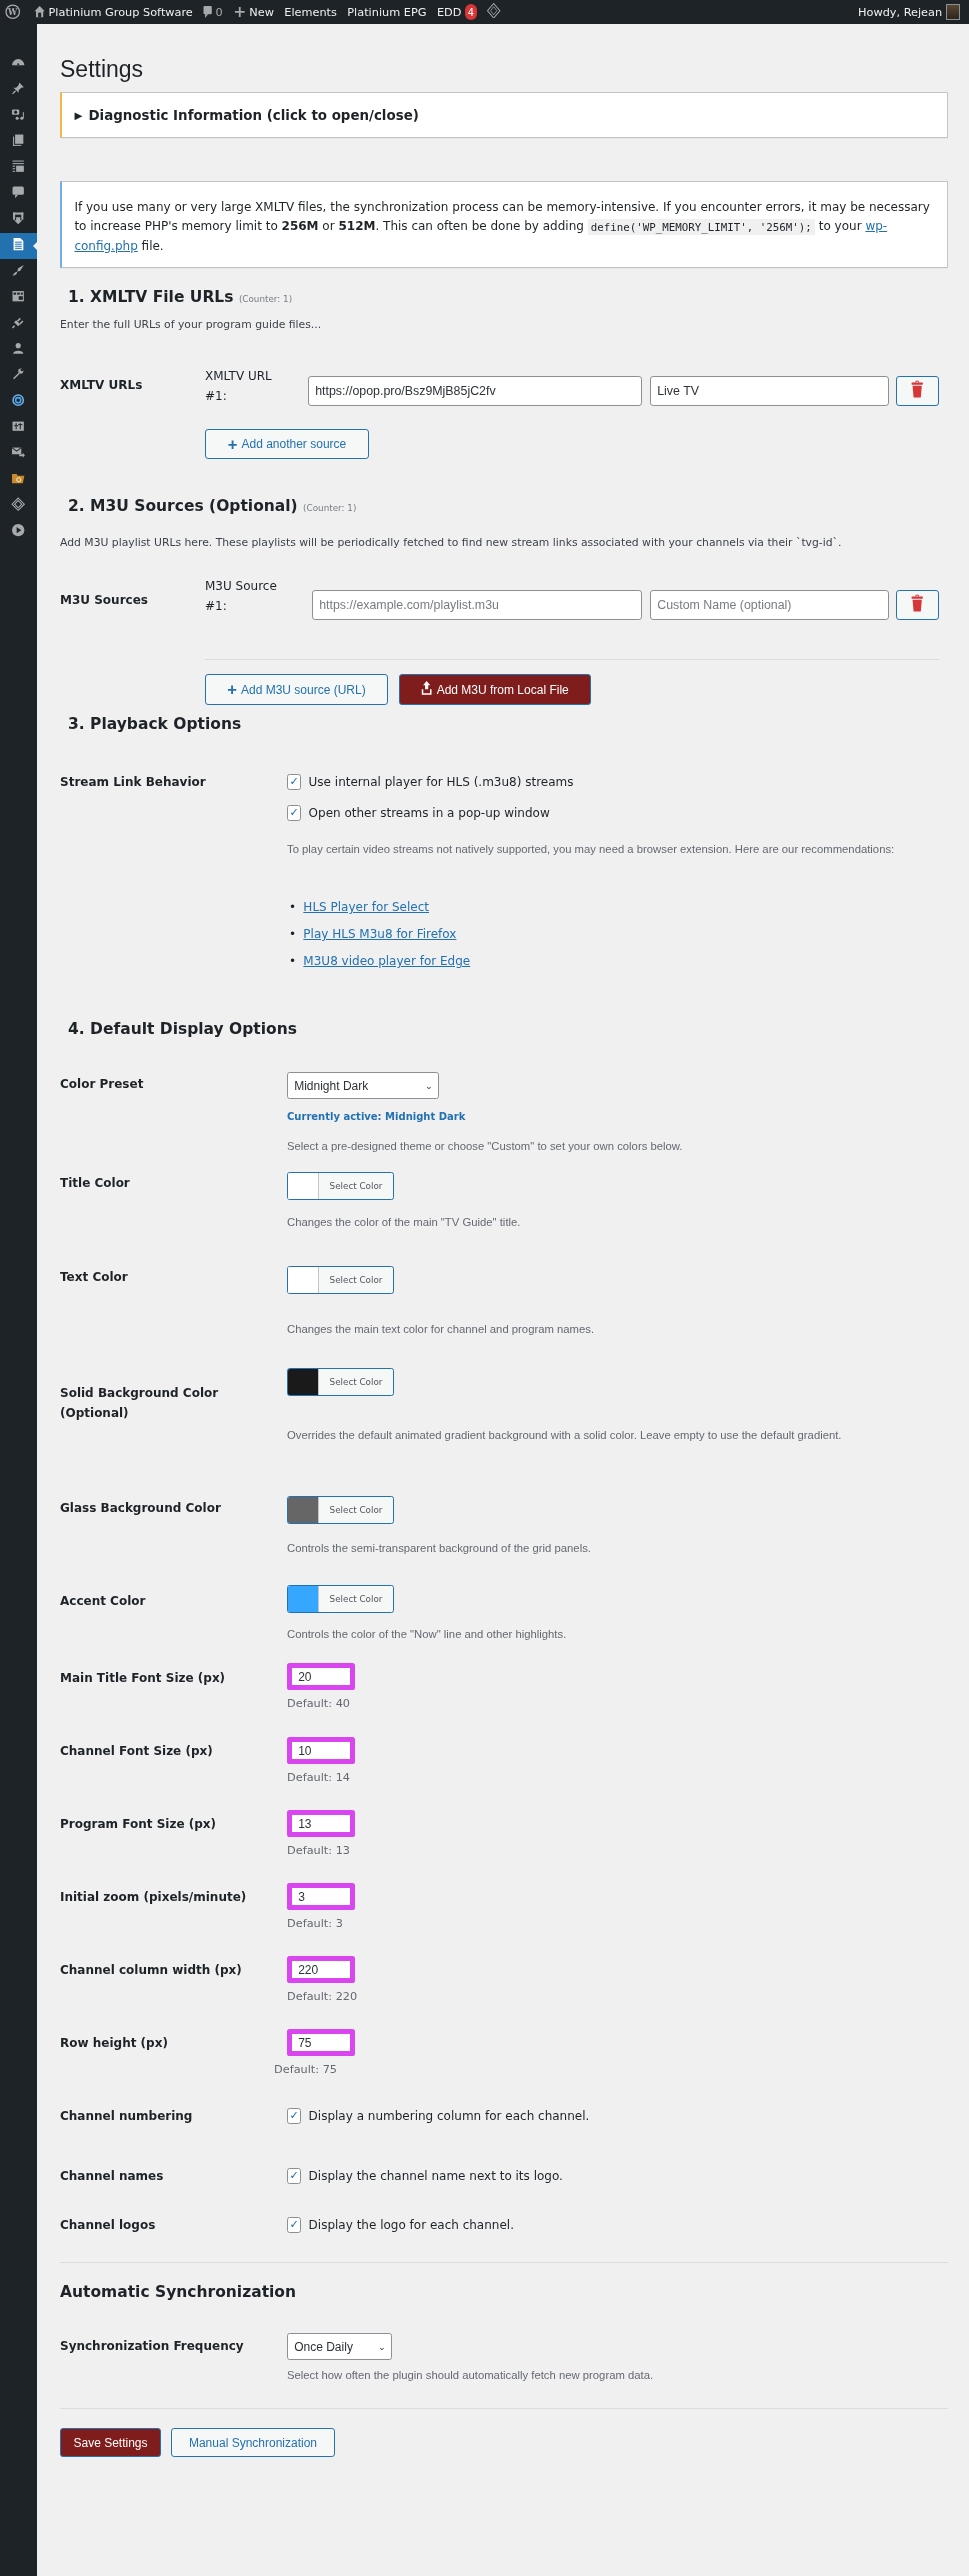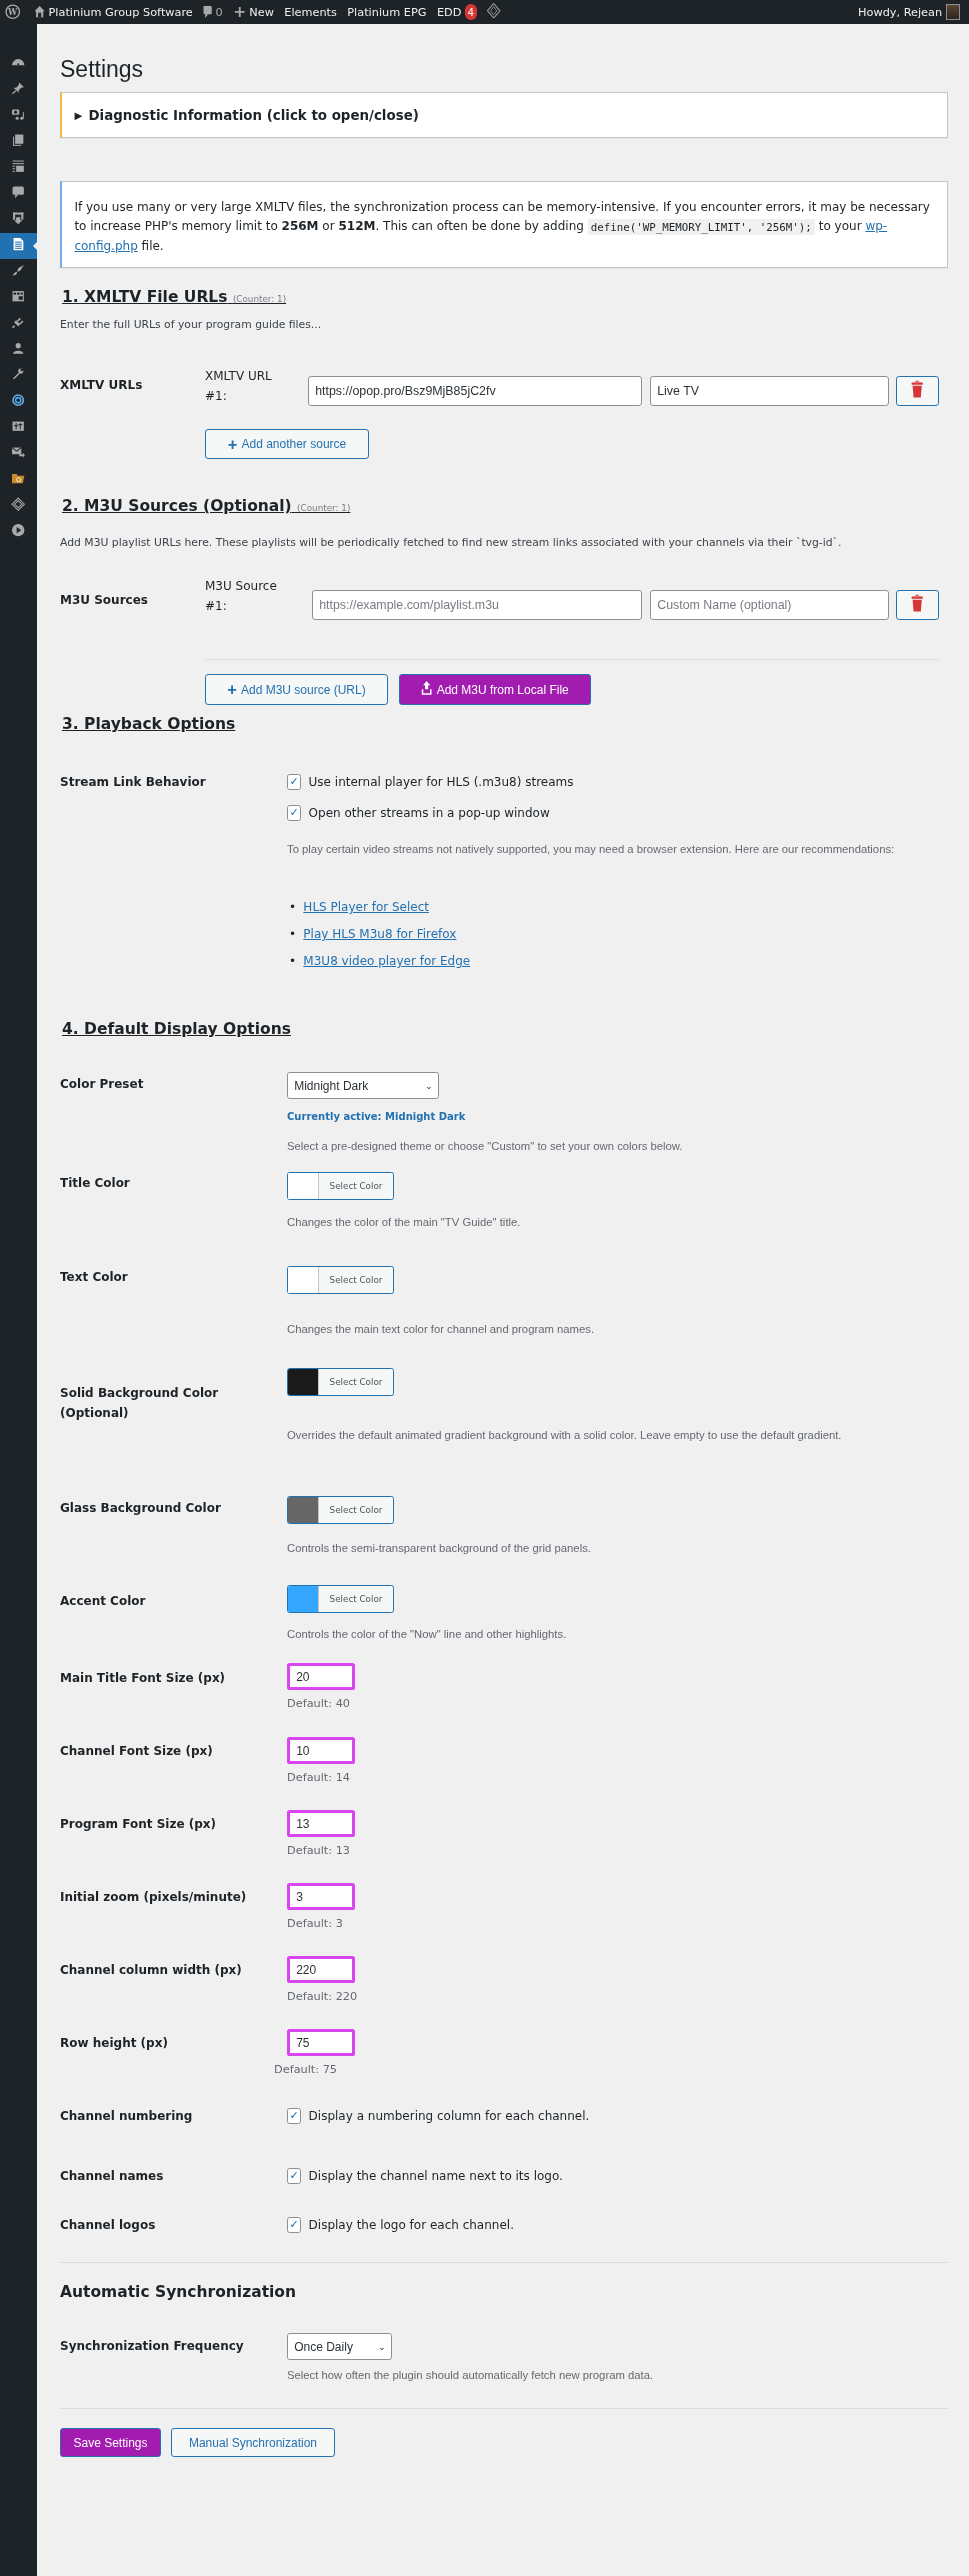--- a/index.html
+++ b/index.html
@@ -34,57 +34,57 @@
   
   .wrap { position: absolute; left: 60px; top: 24px; width: 888px; }
   .page-title { position: absolute; left: 0; top: 32px; font-size: 23px; font-weight: 400; color: #1d2327; font-family: "Liberation Sans", sans-serif; }
   .box { position: absolute; left: 0; width: 888px; background: #fff; border: 0.5px solid #c3c4c7; box-shadow: 0 0.5px 0.5px rgba(0,0,0,.04); }
   .diag { top: 68px; height: 46px; border-left: 2.6px solid #f0b849; display: flex; align-items: center; padding-left: 12.4px; font-weight: 700; font-size: 13.4px; }
   .diag .tri { font-size: 10.3px; margin-right: 6.2px; }
   .notice { top: 157px; height: 87px; border-left: 2.6px solid #72aee6; padding: 15.5px 12.4px; font-size: 12px; line-height: 19.6px; }
   .notice .ttl { font-weight: 400; }
   .notice code { background: #f0f0f1; font-family: "DejaVu Sans Mono", monospace; font-size: 10.8px; padding: 1.5px 3.1px; }
   a, .link { color: #2271b1; text-decoration: underline; }
-  h2.sec { position: absolute; left: 2px; font-size: 15.5px; font-weight: 700; color: #1d2327; text-decoration: underline; }
+  h2.sec { position: absolute; left: 8px; font-size: 15.5px; font-weight: 700; color: #1d2327; }
   h2.sec .counter { font-size: 8.8px; font-weight: 400; color: #787c82; }
   .desc { position: absolute; left: 0; font-size: 10.8px; color: #3c434a; }
   .th { position: absolute; left: 0; font-size: 12px; font-weight: 700; color: #1d2327; line-height: 19.6px; }
   .sublabel { position: absolute; font-size: 12px; color: #1d2327; line-height: 19.6px; }
   .input {
     position: absolute; height: 30px; background: #fff; border: 1px solid #8c8f94; border-radius: 3.1px;
     font-size: 12.4px; color: #2c3338; padding: 0 6.2px; display: flex; align-items: center; font-family: "Liberation Sans", sans-serif;
   }
   .input.ph { color: #787c82; }
   .btn-sec {
     position: absolute; background: #f6f7f7; border: 1px solid #2271b1; border-radius: 3.1px; color: #2271b1;
     display: flex; align-items: center; justify-content: center; font-size: 12px; white-space: nowrap; gap: 4.1px;
     font-family: "Liberation Sans", sans-serif;
   }
   .btn-pri {
-    position: absolute; background: #a21caf; border: 1px solid #2271b1; border-radius: 3.1px; color: #fff;
+    position: absolute; background: #7f1d1d; border: 1px solid #2271b1; border-radius: 3.1px; color: #fff;
     display: flex; align-items: center; justify-content: center; font-size: 12px; white-space: nowrap; gap: 4.1px;
     font-family: "Liberation Sans", sans-serif;
   }
   .trash svg { width: 14.4px; height: 18.5px; }
   .hr { position: absolute; height: 1px; background: #dcdcde; }
   .check-row { position: absolute; display: flex; align-items: center; font-size: 12px; color: #1d2327; gap: 7.2px; }
   .cb { width: 14.4px; height: 15.5px; border: 1px solid #8c8f94; border-radius: 2.6px; background: #fff; display: flex; align-items: center; justify-content: center; color: #2271b1; font-size: 11.3px; font-weight: 700; }
   .help { position: absolute; font-size: 11.3px; color: #646970; line-height: 19.6px; font-family: "Liberation Sans", sans-serif; }
   .ul-links { position: absolute; list-style: none; font-size: 12px; line-height: 27px; }
   .ul-links li::before { content: "•"; color: #1d2327; margin-right: 7.2px; margin-left: 2.1px; }
   .select {
     position: absolute; height: 27px; background: #fff; border: 1px solid #8c8f94; border-radius: 2.6px;
     font-size: 12px; color: #2c3338; display: flex; align-items: center; justify-content: space-between; padding: 0 5.2px 0 6.2px;
     font-family: "Liberation Sans", sans-serif;
   }
   .active-note { position: absolute; font-size: 10px; font-weight: 700; color: #2271b1; }
   .colorbtn { position: absolute; width: 107px; height: 28px; border: 1px solid #2271b1; border-radius: 2.6px; background: #f6f7f7; display: flex; overflow: hidden; }
   .colorbtn .sw { width: 31px; height: 100%; border-right: 0.5px solid #c3c4c7; }
   .colorbtn .lbl { flex: 1; display: flex; align-items: center; justify-content: center; font-size: 8.8px; color: #50575e; }
-  .num { position: absolute; width: 68px; height: 27px; background: #fff; border: 3px solid #d946ef; border-radius: 2.6px; font-size: 12px; color: #2c3338; display: flex; align-items: center; padding-left: 6.2px; font-family: "Liberation Sans", sans-serif; }
+  .num { position: absolute; width: 68px; height: 27px; background: #fff; border: 5px solid #d946ef; border-radius: 2.6px; font-size: 12px; color: #2c3338; display: flex; align-items: center; padding-left: 6.2px; font-family: "Liberation Sans", sans-serif; }
   .default-note { position: absolute; font-size: 11.3px; color: #646970; }
   .h2-plain { position: absolute; left: 0; font-size: 15.5px; font-weight: 700; color: #1d2327; }
 </style>
 </head>
 <body>
 
 <div class="adminbar">
   <div class="ab-item">
     <span class="ico">
       <svg width="15.5" height="15.5" viewBox="0 0 30 30" style="font-size:22px">

